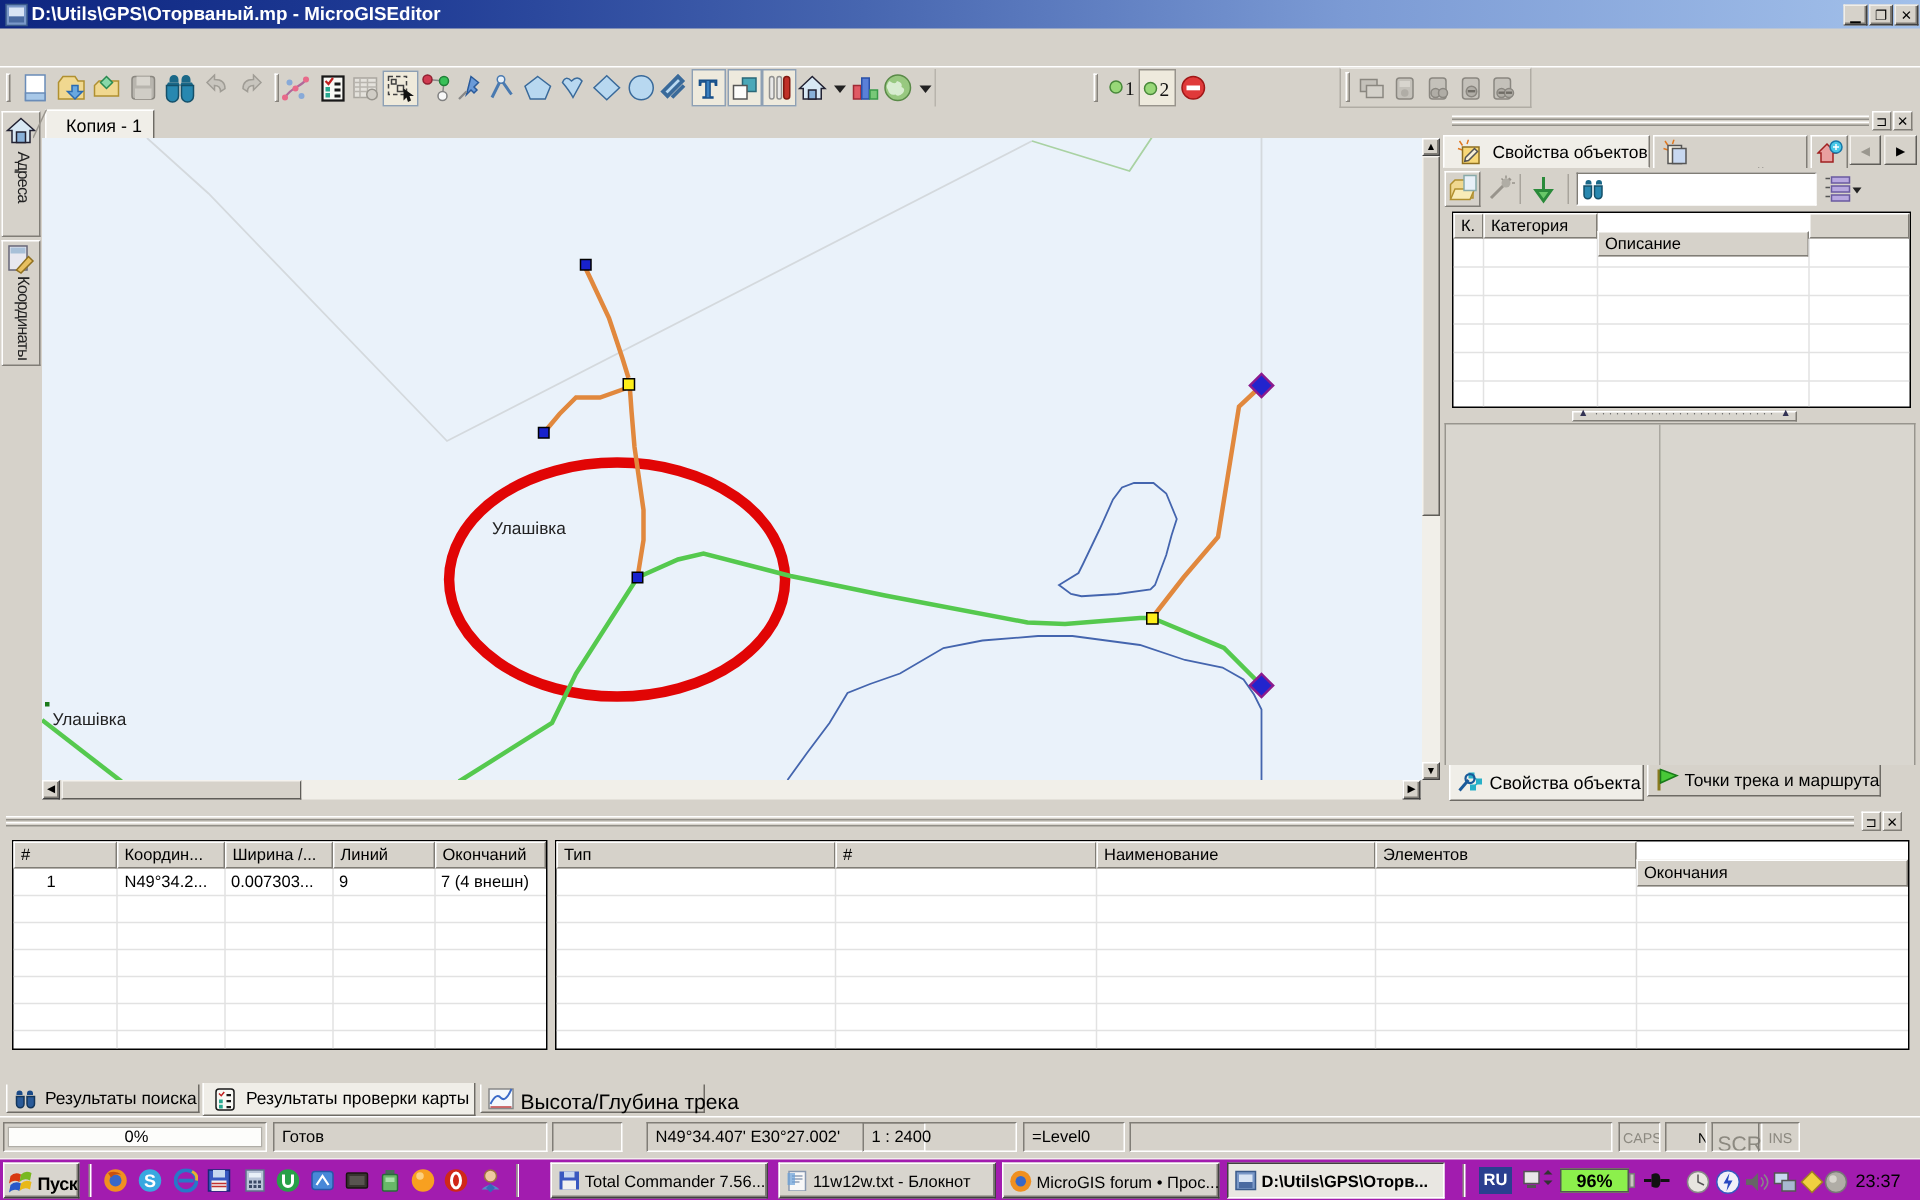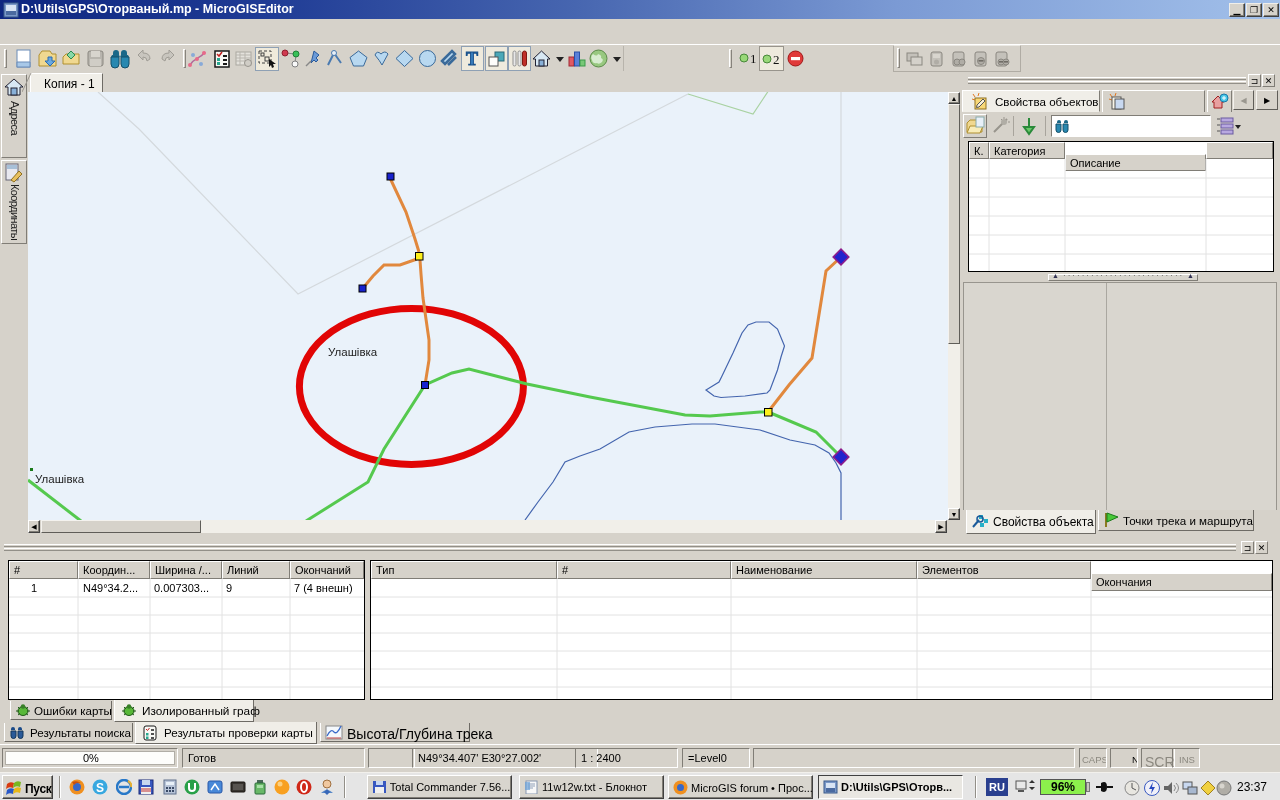--- a/index.html
+++ b/index.html
@@ -35,21 +35,21 @@
 .arrowbox{position:absolute;width:12px;height:12px;background:#D6D2CA;border-top:1px solid #fff;border-left:1px solid #fff;border-right:1px solid #404040;border-bottom:1px solid #404040;box-shadow:inset -1px -1px 0 #807d76;font-size:7px;line-height:11px;text-align:center;color:#000;}
 
 #rpanel{left:960px;top:72px;width:320px;height:468px;background:#D6D2CA;}
 .rtab{position:absolute;top:18px;height:22px;white-space:nowrap;background:#D6D2CA;border-top:1px solid #fff;border-left:1px solid #fff;border-right:1px solid #807d76;font-size:12px;}
 
 .gridhead{position:absolute;background:#D6D2CA;border-top:1px solid #fff;border-left:1px solid #fff;border-right:1px solid #807d76;border-bottom:1px solid #807d76;font-size:11px;padding:2px 0 0 4px;overflow:hidden;white-space:nowrap;}
 
 #statusbar{left:0;top:744px;width:1280px;height:26px;background:#D6D2CA;border-top:1px solid #fff;}
 .seg{position:absolute;top:3px;height:20px;border-top:1px solid #807d76;border-left:1px solid #807d76;border-right:1px solid #fff;border-bottom:1px solid #fff;font-size:11px;padding:3px 0 0 5px;overflow:hidden;}
 
-#taskbar{left:0;top:772px;width:1280px;height:28px;background:#e5e5e5;border-top:1px solid #f2f0ec;}
+#taskbar{left:0;top:772px;width:1280px;height:28px;background:#a21caf;border-top:1px solid #f2f0ec;}
 .tbtn{position:absolute;top:2px;height:24px;background:#D8D5CE;border-top:1px solid #fff;border-left:1px solid #fff;border-right:1px solid #404040;border-bottom:1px solid #404040;box-shadow:inset -1px -1px 0 #807d76;font-size:11px;padding:4px 2px 0 4px;white-space:nowrap;overflow:hidden;}
 .qicon{position:absolute;top:6px;width:16px;height:16px;}
 </style></head>
 <body>
 <div id="screen">
   <div id="title" class="abs">
     <svg class="abs" style="left:3px;top:2px" width="16" height="16">
         <rect x="1" y="1" width="14" height="14" fill="#7a98c8" stroke="#3a5a8a"></rect>
         <rect x="3" y="3" width="10" height="6" fill="#d8e4f4"></rect>
         <rect x="3" y="9" width="10" height="4" fill="#4a6aa0"></rect>
@@ -423,38 +423,20 @@
       <div class="gridhead" style="left:186px;top:0;width:174px;height:18px">#</div>
       <div class="gridhead" style="left:360px;top:0;width:186px;height:18px">Наименование</div>
       <div class="gridhead" style="left:546px;top:0;width:174px;height:18px">Элементов</div>
       <div class="gridhead" style="left:720px;top:12px;width:181px;height:18px">Окончания</div>
       <svg class="abs" style="left:0;top:18px" width="901" height="120">
         <path d="M0 18 h901 M0 36 h901 M0 54 h901 M0 72 h901 M0 90 h901 M0 108 h901" stroke="#e2e2e2"></path>
         <path d="M186 0 v120 M360 0 v120 M546 0 v120 M720 0 v120" stroke="#e2e2e2"></path>
       </svg>
     </div>
 
-    <div class="abs" style="left:0;top:160px;width:1280px;height:22px;">
-      <div class="abs" style="left:10px;top:1px;width:102px;height:19px;background:#D6D2CA;border-left:1px solid #fff;border-right:1px solid #6e6b65;border-bottom:1px solid #6e6b65">
-        <svg width="17" height="15" style="position:absolute;left:3px;top:2px">
-            <ellipse cx="9" cy="8" rx="5" ry="4.5" fill="#58b838" stroke="#205a18"></ellipse>
-            <circle cx="9" cy="3.5" r="2.2" fill="#388028"></circle>
-            <path d="M4 4 l2 2 M14 4 l-2 2 M2 8 h3 M16 8 h-3 M4 12 l2-1.5 M14 12 l-2-1.5" stroke="#205a18"></path>
-          </svg>
-        <span style="position:absolute;left:23px;top:3px;font-size:11.6px;white-space:nowrap">Ошибки карты</span>
-      </div>
-      <div class="abs" style="left:114px;top:0px;width:140px;height:22px;background:#f0eee8;border-left:1px solid #fff;border-right:1px solid #6e6b65;border-bottom:1px solid #6e6b65;z-index:2">
-        <svg width="17" height="15" style="position:absolute;left:5px;top:3px">
-            <ellipse cx="9" cy="8" rx="5" ry="4.5" fill="#58b838" stroke="#205a18"></ellipse>
-            <circle cx="9" cy="3.5" r="2.2" fill="#388028"></circle>
-            <path d="M4 4 l2 2 M14 4 l-2 2 M2 8 h3 M16 8 h-3 M4 12 l2-1.5 M14 12 l-2-1.5" stroke="#205a18"></path>
-          </svg>
-        <span style="position:absolute;left:27px;top:4px;font-size:11.8px;white-space:nowrap">Изолированный граф</span>
-      </div>
-    </div>
 
     <div class="abs" style="left:0;top:182px;width:1044px;height:22px;">
       <div class="abs" style="left:4px;top:1px;width:129px;height:19px;background:#D6D2CA;border-left:1px solid #fff;border-right:1px solid #6e6b65;border-bottom:1px solid #6e6b65">
         <svg width="16" height="15" style="position:absolute;left:4px;top:2px">
             <path d="M1 4 a2 2 0 0 1 4 0 v1 h-4z M8 4 a2 2 0 0 1 4 0 v1 h-4z" fill="#1a4a88" transform="translate(1,0)"></path>
             <path d="M1 5 h5 v5 a2.5 2.5 0 0 1 -5 0z M8 5 h5 v5 a2.5 2.5 0 0 1 -5 0z" fill="#2a5a98" stroke="#14365a" transform="translate(1,1)"></path>
           </svg>
         <span style="position:absolute;left:25px;top:3px;font-size:11.6px;white-space:nowrap">Результаты поиска</span>
       </div>
       <div class="abs" style="left:135px;top:0px;width:182px;height:22px;background:#f0eee8;border-left:1px solid #fff;border-right:1px solid #6e6b65;border-bottom:1px solid #6e6b65;z-index:2">
@@ -477,21 +459,21 @@
       </div>
     </div>
   </div>
   <div id="statusbar" class="abs">
     <div class="seg" style="left:2px;width:176px;padding:0">
         <div class="abs" style="left:2px;top:2px;width:170px;height:14px;background:#fdfdfb;border:1px solid #b0ada6"></div>
         <div class="abs" style="left:80px;top:3px">0%</div>
       </div>
     <div class="seg" style="left:182px;width:183px">Готов</div>
     <div class="seg" style="left:368px;width:47px"></div>
-    <div class="seg" style="left:412px;width:186px">N49°34.407' E30°27.002'</div>
+    <div class="seg" style="left:431px;width:186px">N49°34.407' E30°27.002'</div>
     <div class="seg" style="left:575px;width:103px">1 : 2400</div>
     <div class="seg" style="left:682px;width:68px">=Level0</div>
     <div class="seg" style="left:753px;width:322px"></div>
     <div class="seg" style="left:1079px;width:28px;color:#8c8980;padding-left:2px;font-size:9.5px;padding-top:5px">CAPS</div>
     <div class="seg" style="left:1110px;width:28px;padding-left:21px;font-size:9.5px;padding-top:5px">NUM</div>
     <div class="seg" style="left:1141px;width:34px;color:#8c8980;padding-left:3px;font-size:14px;padding-top:5px">SCRL</div>
     <div class="seg" style="left:1172px;width:28px;color:#8c8980;padding-left:6px;font-size:9.5px;padding-top:5px">INS</div>
   </div>
   <div id="taskbar" class="abs">
     <div class="tbtn" style="left:2px;width:51px;font-weight:bold;font-size:12px;padding:4px 0 0 3px;letter-spacing:-0.3px">

